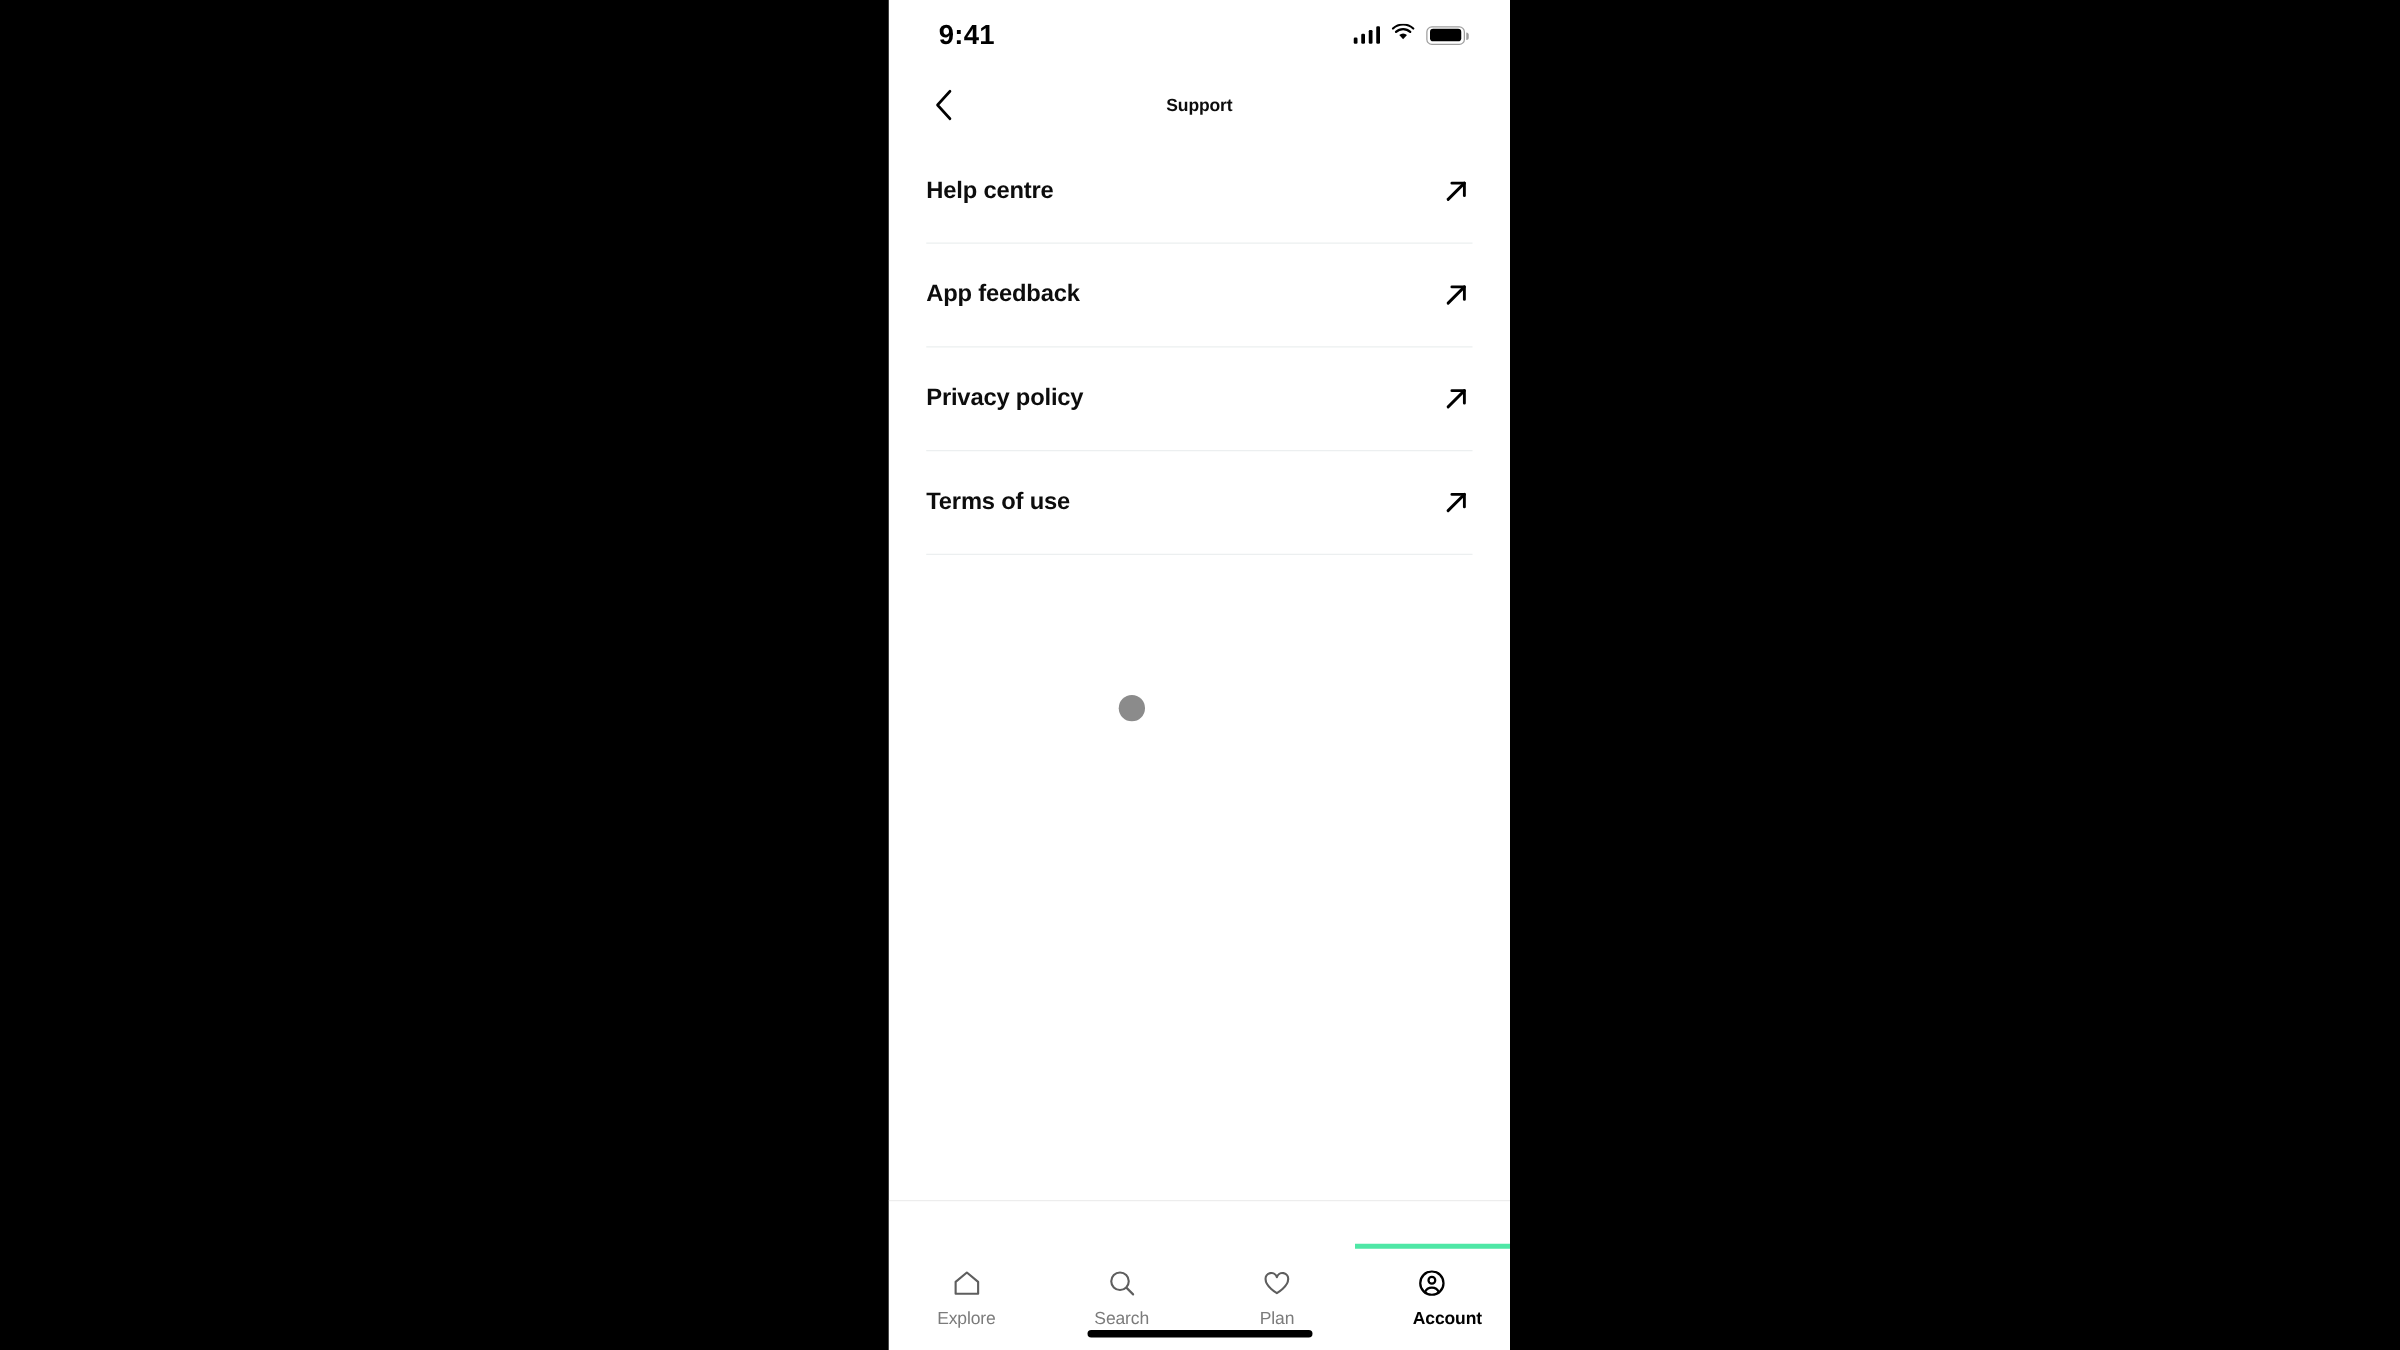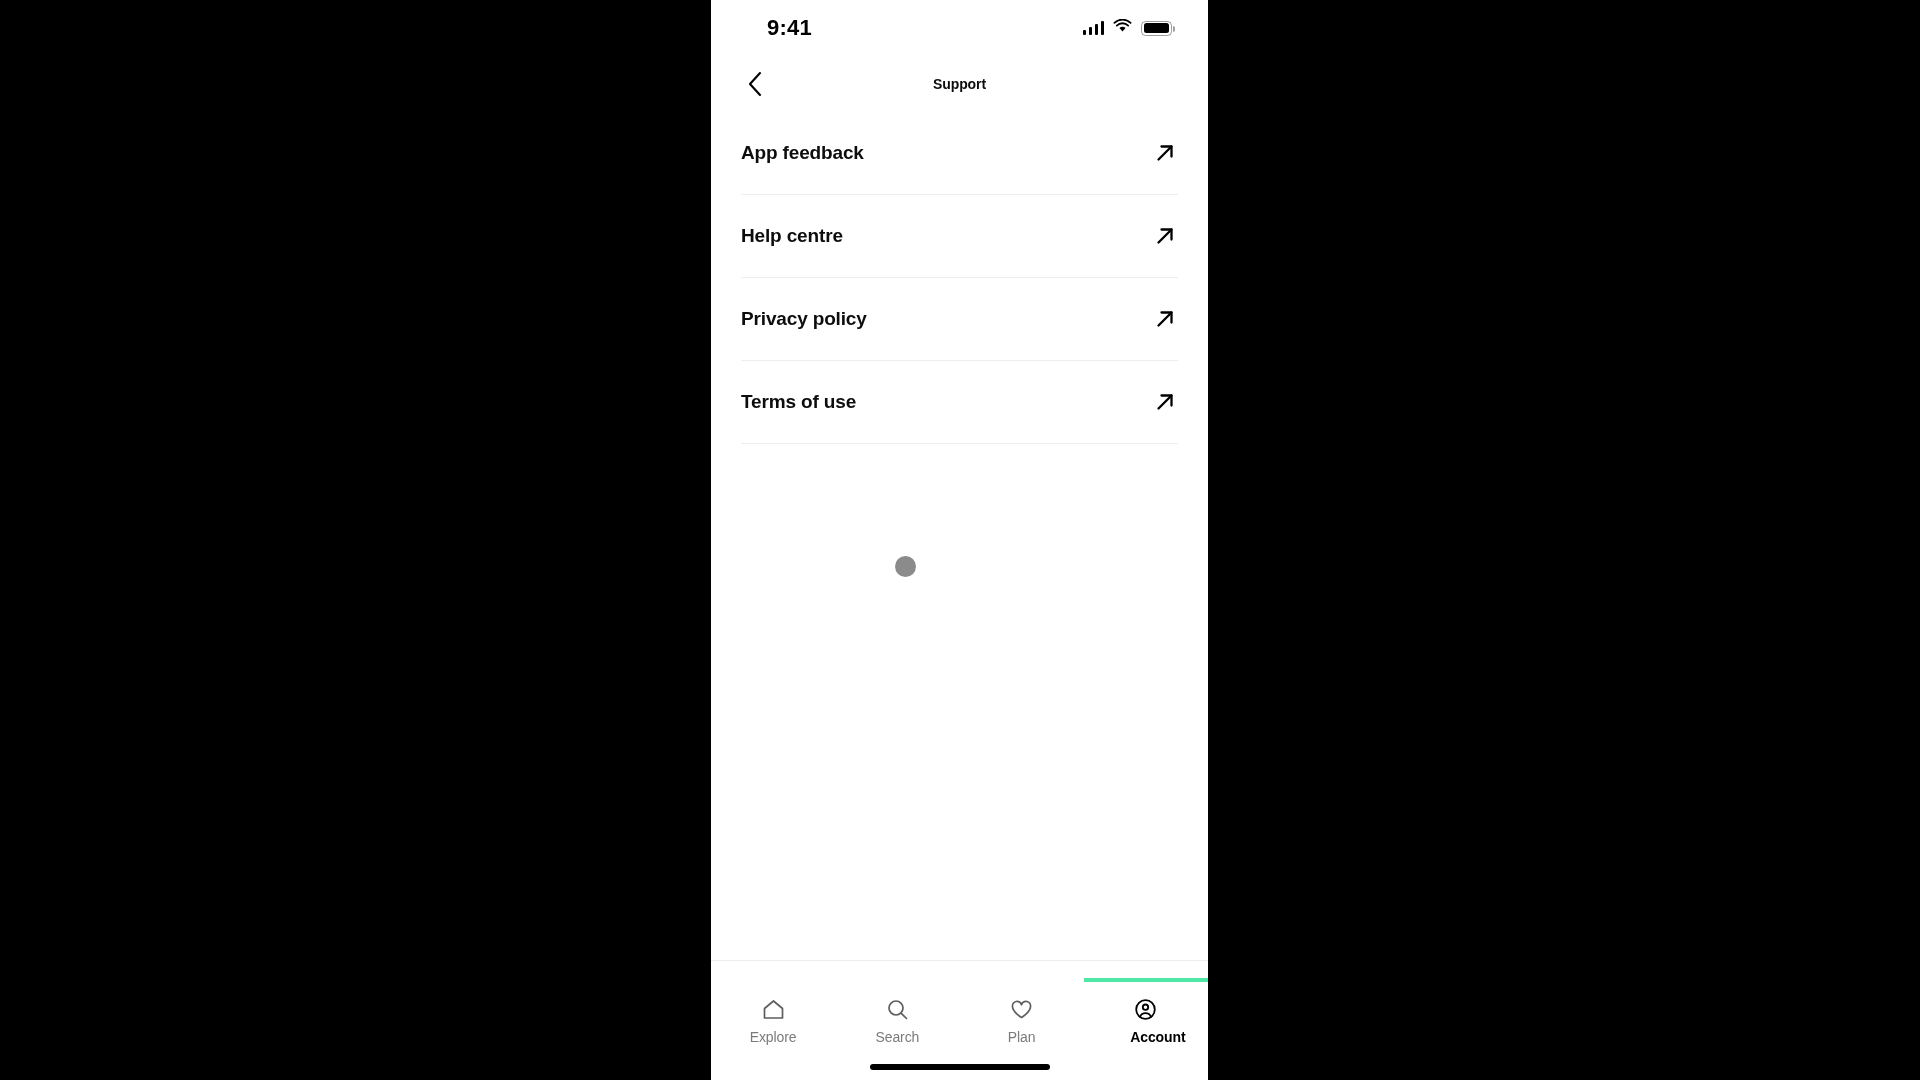--- a/index.html
+++ b/index.html
@@ -21,21 +21,21 @@
     width:497px; height:1080px;
     background:#ffffff;
     overflow:hidden;
   }
   
   .statusbar {
     position:absolute; left:0; top:0;
     width:100%; height:56px;
     display:flex; align-items:center;
     justify-content:space-between;
-    padding:0 36px 0 56px;
+    padding:0 36px 0 40px;
   }
   .status-time {
     font-size:22px; font-weight:bold; color:#000;
     letter-spacing:0.2px;
   }
   .status-icons { display:flex; align-items:center; gap:9px; }
   
   .cellular { display:flex; align-items:flex-end; gap:2.5px; height:14px; }
   .cellular i { display:block; width:3.5px; background:#000; border-radius:1px; }
   .cellular i:nth-child(1){ height:5px; }
@@ -100,21 +100,21 @@
     background:#8b8b8b;
     pointer-events:none;
   }
 
   
   .tabbar {
     position:absolute; left:0; bottom:0;
     width:100%; height:120px;
     background:#fff;
     border-top:1px solid #ededed;
-    display:flex; align-items:center;
+    display:flex; align-items:flex-end;
   }
   .tab {
     position:relative;
     flex:1 1 0;
     height:84px;
     display:flex; flex-direction:column;
     align-items:center; justify-content:center;
     gap:7px;
     cursor:pointer;
   }
@@ -168,29 +168,29 @@
         <svg width="16" height="26" viewBox="0 0 16 26" fill="none">
           <path d="M13 2 L3 13 L13 24" stroke="#000" stroke-width="2.1" stroke-linecap="round" stroke-linejoin="round"></path>
         </svg>
       </div>
       <div class="nav-title">Support</div>
     </div>
 
     <div class="list">
 
       <div class="row">
+        <span class="row-label">Help centre</span>
+        <svg class="ext-icon" viewBox="0 0 26 26" fill="none">
+          <path d="M6.5 19.5 L19.5 6.5" stroke="#000" stroke-width="2.3" stroke-linecap="round"></path>
+          <path d="M9.5 6.5 H19.5 V16.5" stroke="#000" stroke-width="2.3" stroke-linecap="round" stroke-linejoin="round"></path>
+        </svg>
+      </div>
+
+      <div class="row">
         <span class="row-label">App feedback</span>
-        <svg class="ext-icon" viewBox="0 0 26 26" fill="none">
-          <path d="M6.5 19.5 L19.5 6.5" stroke="#000" stroke-width="2.3" stroke-linecap="round"></path>
-          <path d="M9.5 6.5 H19.5 V16.5" stroke="#000" stroke-width="2.3" stroke-linecap="round" stroke-linejoin="round"></path>
-        </svg>
-      </div>
-
-      <div class="row">
-        <span class="row-label">Help centre</span>
         <svg class="ext-icon" viewBox="0 0 26 26" fill="none">
           <path d="M6.5 19.5 L19.5 6.5" stroke="#000" stroke-width="2.3" stroke-linecap="round"></path>
           <path d="M9.5 6.5 H19.5 V16.5" stroke="#000" stroke-width="2.3" stroke-linecap="round" stroke-linejoin="round"></path>
         </svg>
       </div>
 
       <div class="row">
         <span class="row-label">Privacy policy</span>
         <svg class="ext-icon" viewBox="0 0 26 26" fill="none">
           <path d="M6.5 19.5 L19.5 6.5" stroke="#000" stroke-width="2.3" stroke-linecap="round"></path>

